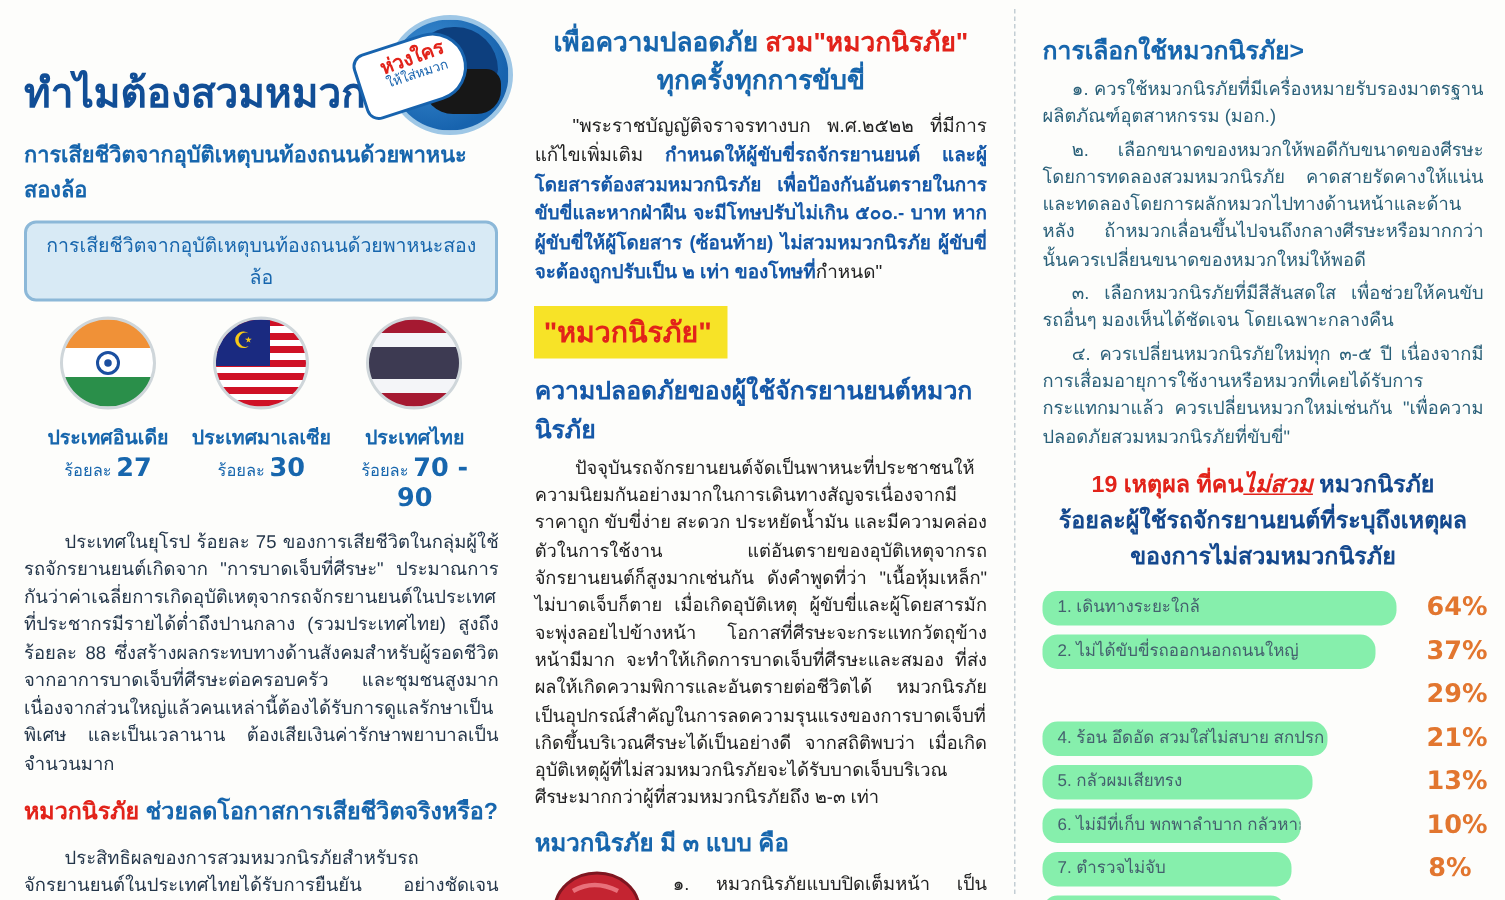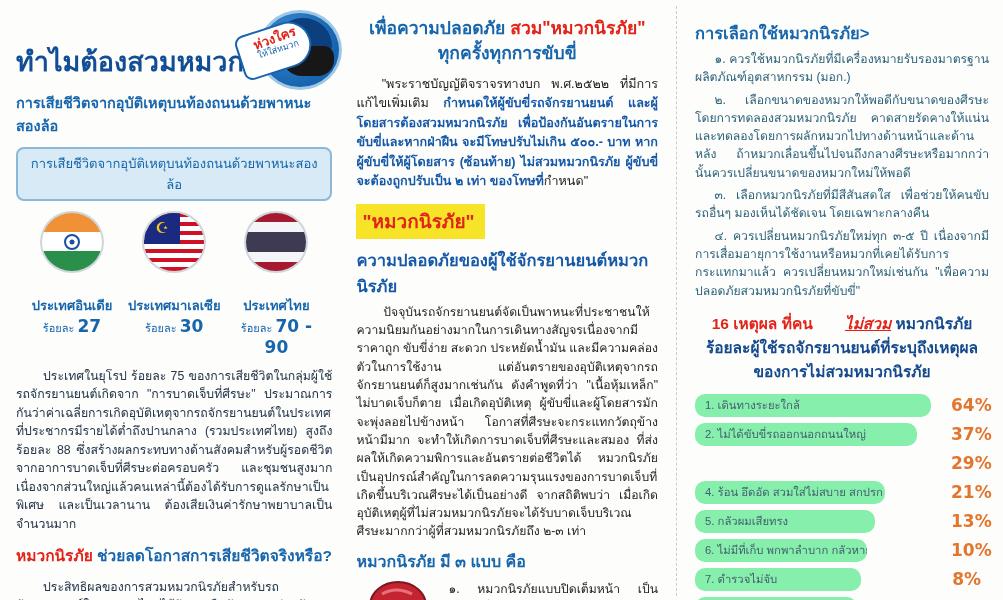--- a/index.html
+++ b/index.html
@@ -34,21 +34,21 @@
   .flag-circle { width:64px; height:62px; margin:0 auto; border-radius:50%; overflow:hidden; border:2px solid #cfd6da; position:relative; }
   .flag-india { background:linear-gradient(180deg,#f09137 0 33%,#ffffff 33% 66%,#2a8f4a 66% 100%); }
   .flag-india .chakra { position:absolute; left:50%; top:50%; width:16px; height:16px; transform:translate(-50%,-50%);
     border:2px solid #1b4fa0; border-radius:50%; }
   .flag-india .chakra::after { content:""; position:absolute; left:50%; top:50%; width:5px; height:5px; transform:translate(-50%,-50%);
     background:#1b4fa0; border-radius:50%; }
   .flag-malaysia { background:repeating-linear-gradient(180deg,#cf1126 0 4.5px,#ffffff 4.5px 9px); }
   .flag-malaysia .canton { position:absolute; left:0; top:0; width:36px; height:31px; background:#1a2a80;
     color:#f7c917; font-size:15px; line-height:30px; text-align:center; }
   .flag-thailand { background:linear-gradient(180deg,#a51931 0 16%,#f4f5f8 16% 32%,#3d3a52 32% 68%,#f4f5f8 68% 84%,#a51931 84% 100%); }
-  .flag-name { margin-top:22px; color:#1766ad; font-size:13px; font-weight:bold; }
+  .flag-name { margin-top:8px; color:#1766ad; font-size:13px; font-weight:bold; }
   .flag-pct { color:#1766ad; font-size:11px; }
   .flag-pct b { font-size:17px; font-family:"DejaVu Sans",sans-serif; }
 
   .para { margin-top:10px; color:#24364a; font-size:12.3px; line-height:1.5; text-align:justify; text-indent:2.2em; }
   .sec-head { margin-top:10px; font-size:15.5px; font-weight:bold; }
   .sec-head .red { color:#e2231a; } .sec-head .blue { color:#1766ad; }
 
   
   .mid-title { text-align:center; font-size:17.5px; font-weight:bold; line-height:1.45; }
   .mid-title .blue { color:#1766ad; } .mid-title .red { color:#e2231a; }
@@ -61,21 +61,21 @@
   .types-head { margin-top:8px; color:#1766ad; font-size:16px; font-weight:bold; }
   .type-row { display:flex; margin-top:6px; gap:8px; align-items:flex-start; }
   .type-img { width:84px; flex:none; }
   .type-text { color:#222; font-size:12.2px; line-height:1.5; text-align:justify; }
 
   
   .choose-head { color:#1766ad; font-size:16.5px; font-weight:bold; }
   .choose-item { margin-top:4px; color:#2a6079; font-size:12.2px; line-height:1.5; text-align:justify; text-indent:1.6em; }
   .reasons-title { margin-top:12px; text-align:center; font-weight:bold; font-size:15.5px; line-height:1.55; }
   .reasons-title .red { color:#e2231a; }
-  .reasons-title .redu { color:#e2231a; font-style:italic; text-decoration:underline;padding-left:32px; }
+  .reasons-title .redu { color:#e2231a; font-style:italic; text-decoration:underline; }
   .reasons-title .blue { color:#15498e; }
   .reasons { margin-top:10px; }
   .reason-row { display:flex; align-items:center; margin-top:6px; height:23px; }
   .pill { background:#86efac; border-radius:10px; height:23px; line-height:23px;
     padding:0 10px; color:#44606e; font-size:11.3px; white-space:nowrap; overflow:hidden; }
   .pct { margin-left:auto; color:#e2762f; font-weight:bold; font-size:17px; font-family:"DejaVu Sans",sans-serif; width:58px; text-align:right; padding-right:8px;padding-left:20px; }
 
   svg { display:block; }
 </style>
 </head>
@@ -158,21 +158,21 @@
   </div>
 
   <div class="col col-right">
     <div class="choose-head">การเลือกใช้หมวกนิรภัย&gt;</div>
     <div class="choose-item">๑. ควรใช้หมวกนิรภัยที่มีเครื่องหมายรับรองมาตรฐานผลิตภัณฑ์อุตสาหกรรม (มอก.)</div>
     <div class="choose-item">๒. เลือกขนาดของหมวกให้พอดีกับขนาดของศีรษะโดยการทดลองสวมหมวกนิรภัย คาดสายรัดคางให้แน่นและทดลองโดยการผลักหมวกไปทางด้านหน้าและด้านหลัง ถ้าหมวกเลื่อนขึ้นไปจนถึงกลางศีรษะหรือมากกว่านั้นควรเปลี่ยนขนาดของหมวกใหม่ให้พอดี</div>
     <div class="choose-item">๓. เลือกหมวกนิรภัยที่มีสีสันสดใส เพื่อช่วยให้คนขับรถอื่นๆ มองเห็นได้ชัดเจน โดยเฉพาะกลางคืน</div>
     <div class="choose-item">๔. ควรเปลี่ยนหมวกนิรภัยใหม่ทุก ๓-๕ ปี เนื่องจากมีการเสื่อมอายุการใช้งานหรือหมวกที่เคยได้รับการกระแทกมาแล้ว ควรเปลี่ยนหมวกใหม่เช่นกัน "เพื่อความปลอดภัยสวมหมวกนิรภัยที่ขับขี่"</div>
 
     <div class="reasons-title">
-      <span class="red">16 เหตุผล ที่คน</span><span class="redu">ไม่สวม</span><span class="blue"> หมวกนิรภัย</span><br>
+      <span class="red">19 เหตุผล ที่คน</span><span class="redu">ไม่สวม</span><span class="blue"> หมวกนิรภัย</span><br>
       <span class="blue">ร้อยละผู้ใช้รถจักรยานยนต์ที่ระบุถึงเหตุผล</span><br>
       <span class="blue">ของการไม่สวมหมวกนิรภัย</span>
     </div>
 
     <div class="reasons">
       <div class="reason-row">
           <div class="pill" style="width:236px">1. เดินทางระยะใกล้</div>
           <div class="pct">64%</div>
         </div>
       <div class="reason-row">

